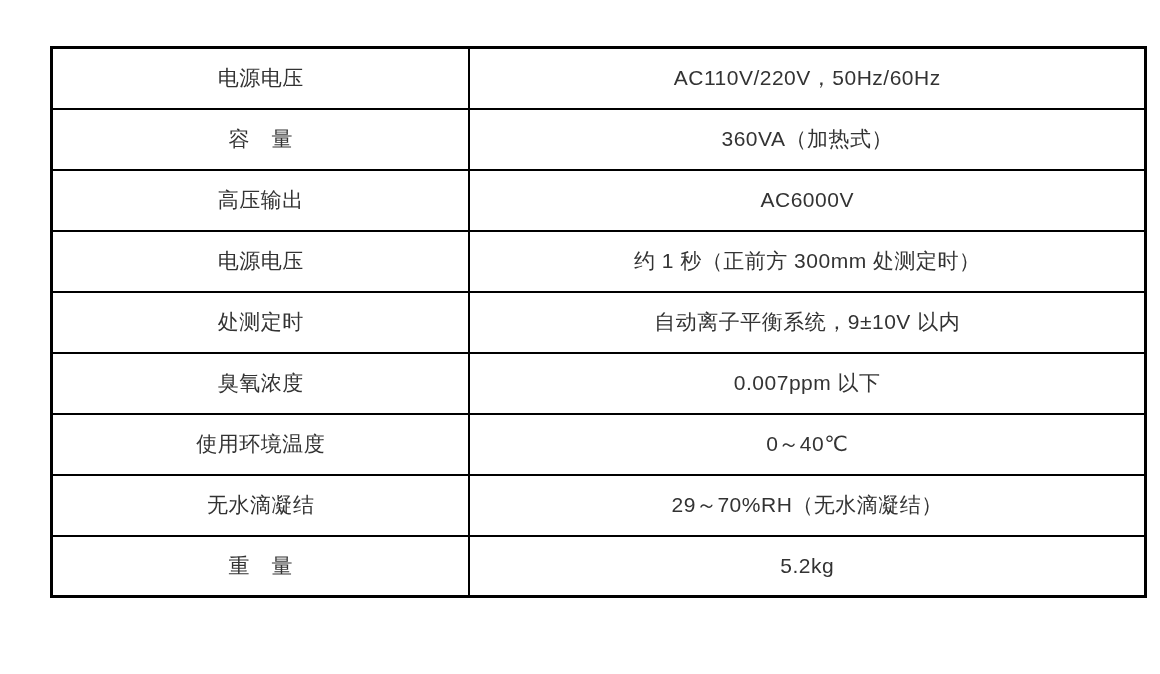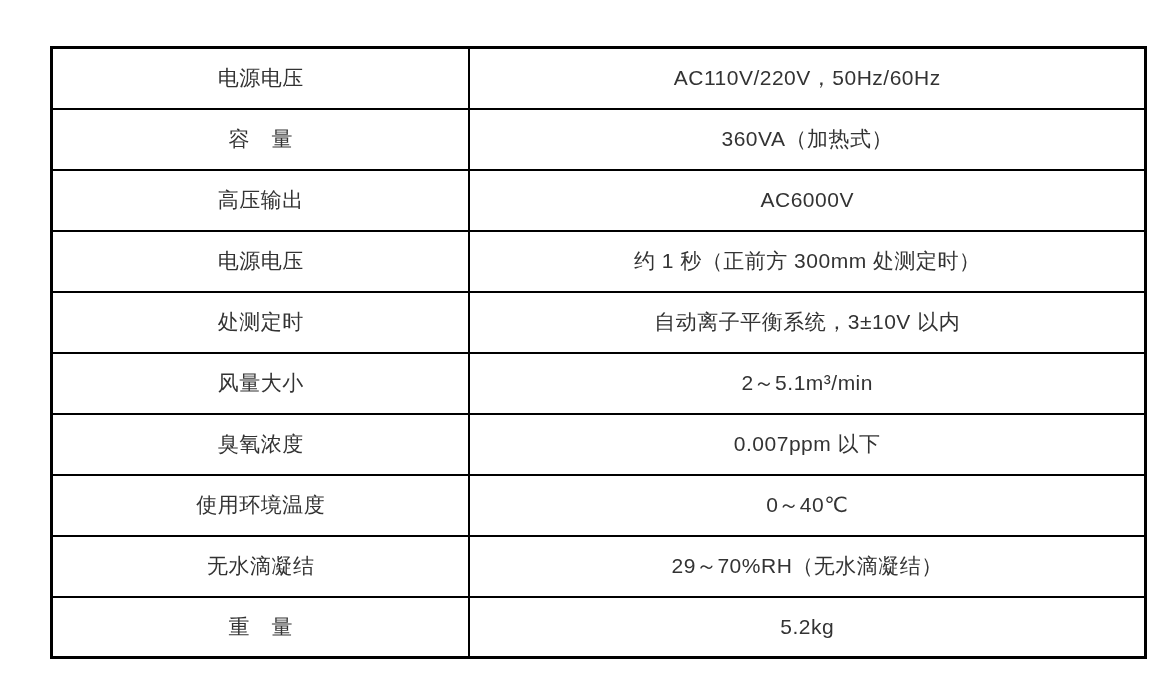--- a/index.html
+++ b/index.html
@@ -54,25 +54,21 @@
       <tr>
         <td class="col-label">高压输出</td>
         <td class="col-value">AC6000V</td>
       </tr>
       <tr>
         <td class="col-label">电源电压</td>
         <td class="col-value">约 1 秒（正前方 300mm 处测定时）</td>
       </tr>
       <tr>
         <td class="col-label">处测定时</td>
-        <td class="col-value">自动离子平衡系统，3±10V 以内</td>
-      </tr>
-      <tr>
-        <td class="col-label">风量大小</td>
-        <td class="col-value">2～5.1m³/min</td>
+        <td class="col-value">自动离子平衡系统，9±10V 以内</td>
       </tr>
       <tr>
         <td class="col-label">臭氧浓度</td>
         <td class="col-value">0.007ppm 以下</td>
       </tr>
       <tr>
         <td class="col-label">使用环境温度</td>
         <td class="col-value">0～40℃</td>
       </tr>
       <tr>

